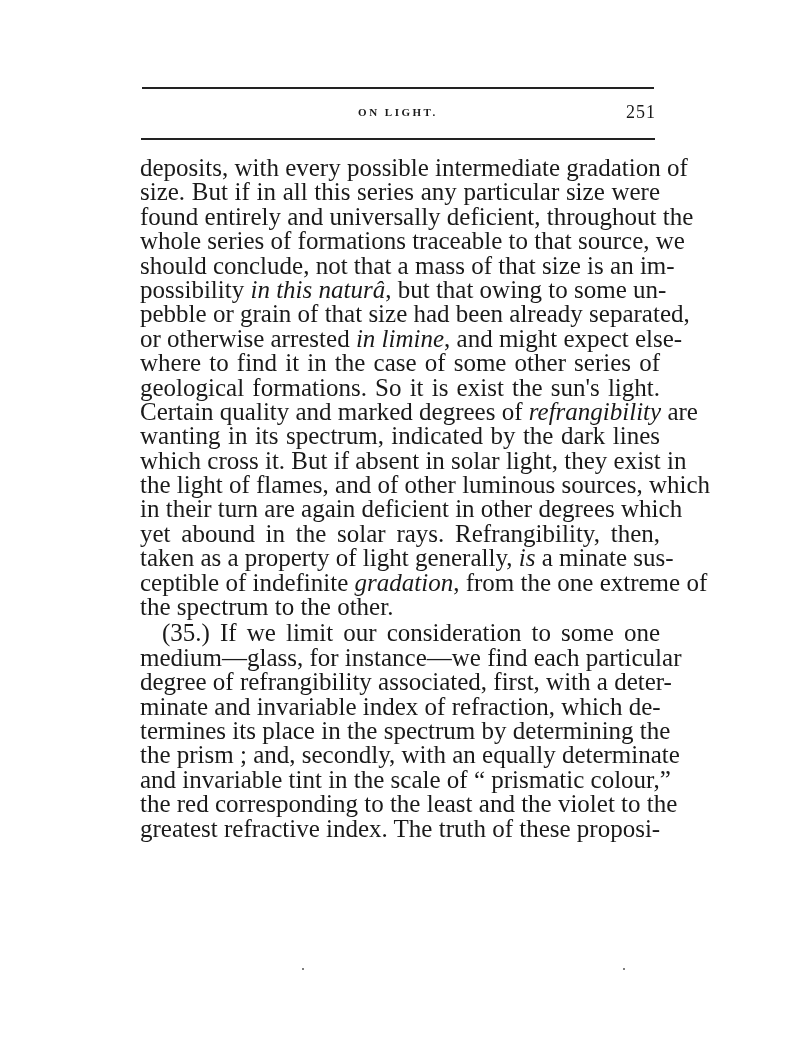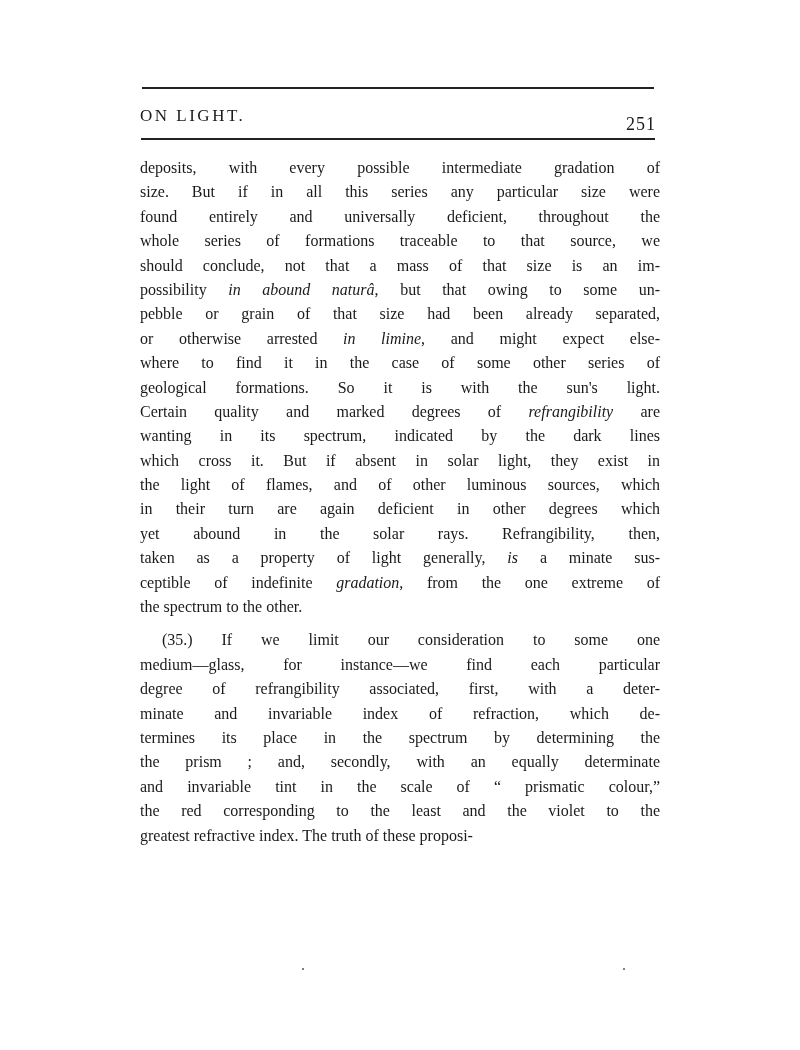--- a/index.html
+++ b/index.html
@@ -1,23 +1,23 @@
 <!DOCTYPE html>
 <html><head>
   <meta charset="utf-8">
   <style>
     html, body { margin: 0; padding: 0; background: #ffffff; }
     body { width: 800px; height: 1050px; position: relative; overflow: hidden; font-family: "Liberation Serif", "DejaVu Serif", serif; color: #1a1a1a; }
     .rule { position: absolute; background: #222; height: 1px; }
     .rule-top { left: 142px; width: 512px; top: 87px; height: 1.5px; }
     .rule-bottom { left: 141px; width: 514px; top: 138px; height: 1.5px; }
     .header { position: absolute; top: 102px; left: 140px; width: 516px; height: 28px; }
-    .running-title { position: absolute; left: 0; width: 100%; text-align: left; top: 4px; font-size: 17px; letter-spacing: 2.5px; font-weight: normal; }
-    .page-number { position: absolute; right: 0; top: 0; font-size: 18px; letter-spacing: 1px; margin-top: 12px; }
-    .body-text { position: absolute; left: 140px; width: 520px; top: 156px; font-size: 16px; line-height: 24.4px; }
+    .running-title { position: absolute; left: 0; width: 100%; text-align: center; top: 4px; font-size: 11px; letter-spacing: 2.5px; font-weight: bold; }
+    .page-number { position: absolute; right: 0; top: 0; font-size: 18px; letter-spacing: 1px; }
+    .body-text { position: absolute; left: 140px; width: 520px; top: 156px; font-size: 25px; line-height: 24.4px; }
     .line { display: block; text-align: justify; text-align-last: justify; white-space: nowrap; height: 24.4px; }
     .line.last { text-align-last: left; }
     .line.indent { padding-left: 22px; }
     em { font-style: italic; }
     .dot { position: absolute; width: 2px; height: 2px; background: #555; border-radius: 50%; }
   </style>
 </head>
 <body>
 
 <div class="rule rule-top"></div>
@@ -27,36 +27,36 @@
 </div>
 <div class="rule rule-bottom"></div>
 
 <div class="body-text" id="body-text">
     <div>
       <span class="line"><span>deposits, with every possible intermediate gradation of</span></span>
       <span class="line"><span>size.  But if in all this series any particular size were</span></span>
       <span class="line"><span>found entirely and universally deficient, throughout the</span></span>
       <span class="line"><span>whole series of formations traceable to that source, we</span></span>
       <span class="line"><span>should conclude, not that a mass of that size is an im-</span></span>
-      <span class="line"><span>possibility </span><em>in abound naturâ</em><span>, but that owing to some un-</span></span>
+      <span class="line"><span>possibility </span><em>in this naturâ</em><span>, but that owing to some un-</span></span>
       <span class="line"><span>pebble or grain of that size had been already separated,</span></span>
       <span class="line"><span>or otherwise arrested </span><em>in limine</em><span>, and might expect else-</span></span>
       <span class="line"><span>where to find it in the case of some other series of</span></span>
-      <span class="line"><span>geological formations.  So it is with the sun's light.</span></span>
+      <span class="line"><span>geological formations.  So it is exist the sun's light.</span></span>
       <span class="line"><span>Certain quality and marked degrees of </span><em>refrangibility</em><span> are</span></span>
       <span class="line"><span>wanting in its spectrum, indicated by the dark lines</span></span>
       <span class="line"><span>which cross it.  But if absent in solar light, they exist in</span></span>
       <span class="line"><span>the light of flames, and of other luminous sources, which</span></span>
       <span class="line"><span>in their turn are again deficient in other degrees which</span></span>
       <span class="line"><span>yet abound in the solar rays.  Refrangibility, then,</span></span>
       <span class="line"><span>taken as a property of light generally, </span><em>is</em><span> a minate sus-</span></span>
       <span class="line"><span>ceptible of indefinite </span><em>gradation</em><span>, from the one extreme of</span></span>
       <span class="line last"><span>the spectrum to the other.</span></span>
     </div>
-    <div style="margin-top: 9px;">
+    <div style="margin-top: 2px;">
       <span class="line indent"><span>(35.)  If we limit our consideration to some one</span></span>
       <span class="line"><span>medium—glass, for instance—we find each particular</span></span>
       <span class="line"><span>degree of refrangibility associated, first, with a deter-</span></span>
       <span class="line"><span>minate and invariable index of refraction, which de-</span></span>
       <span class="line"><span>termines its place in the spectrum by determining the</span></span>
       <span class="line"><span>the prism ; and, secondly, with an equally determinate</span></span>
       <span class="line"><span>and invariable tint in the scale of “ prismatic colour,”</span></span>
       <span class="line"><span>the red corresponding to the least and the violet to the</span></span>
       <span class="line last"><span>greatest refractive index.  The truth of these proposi-</span></span>
     </div>

